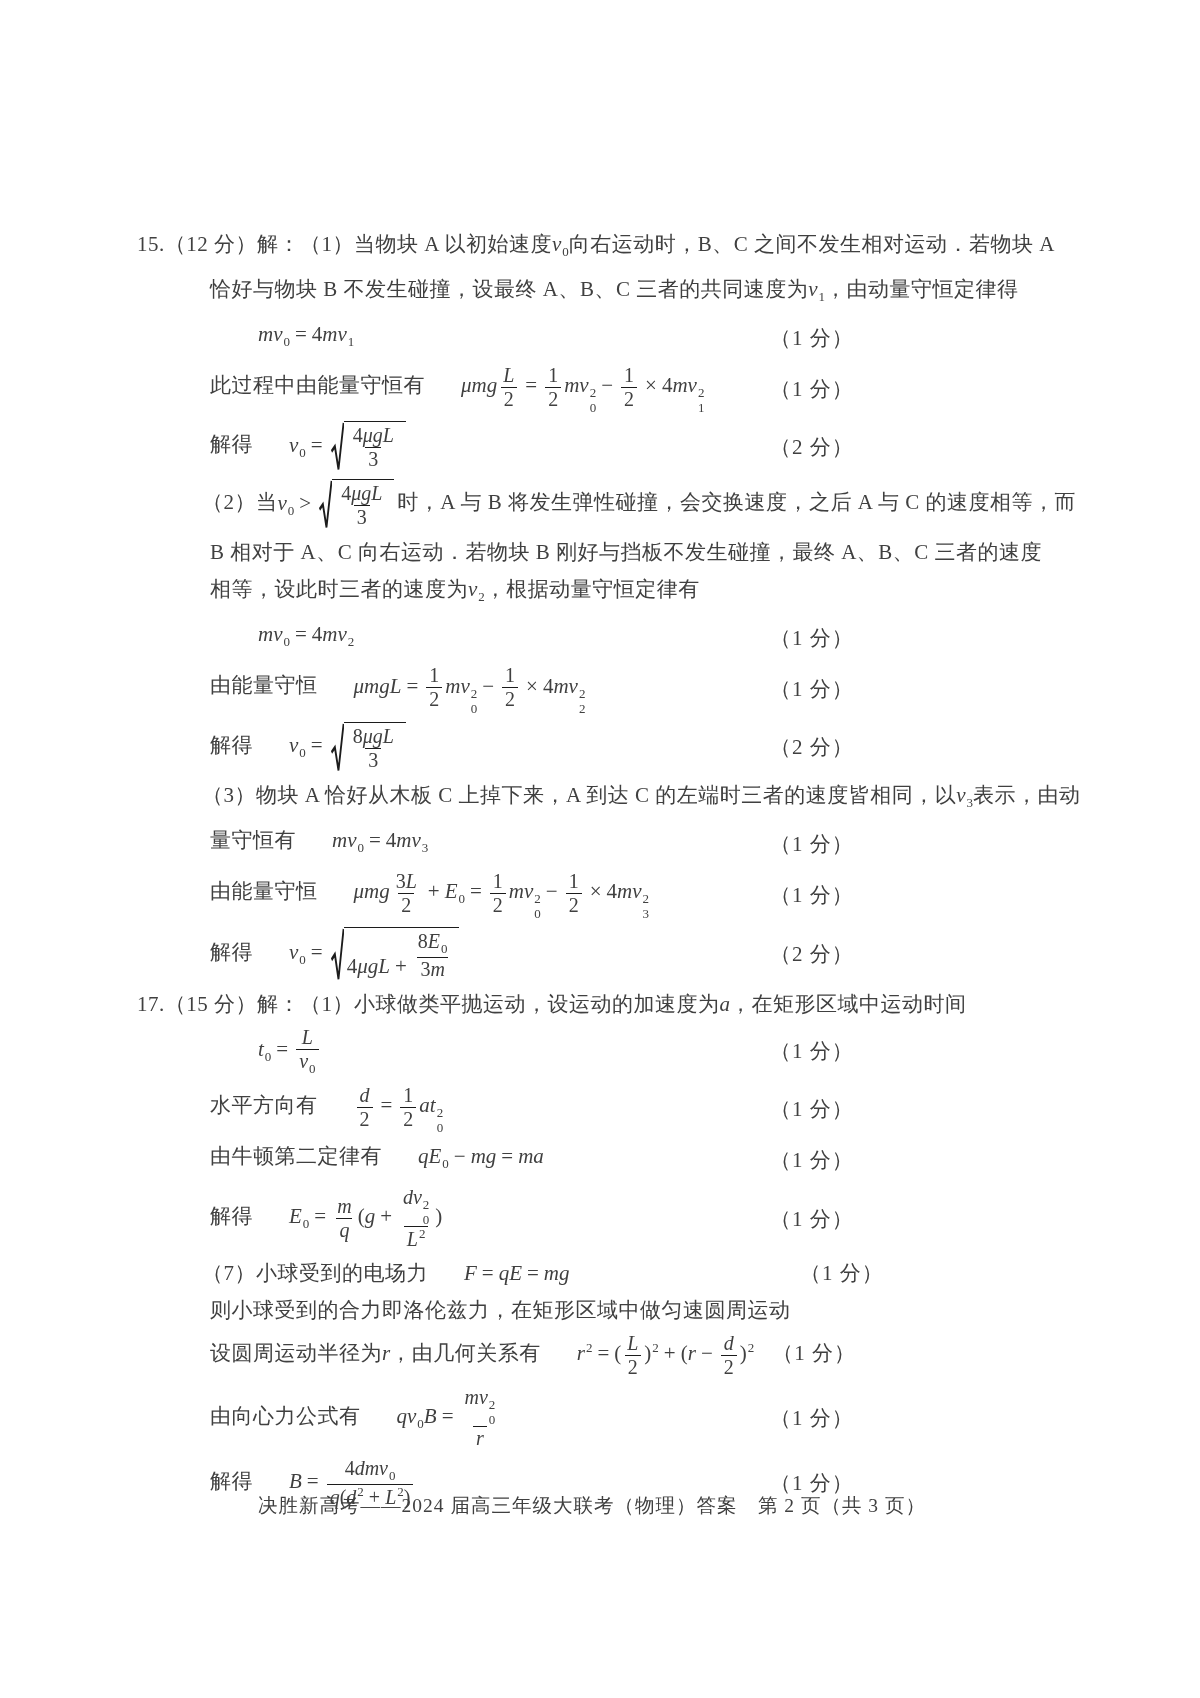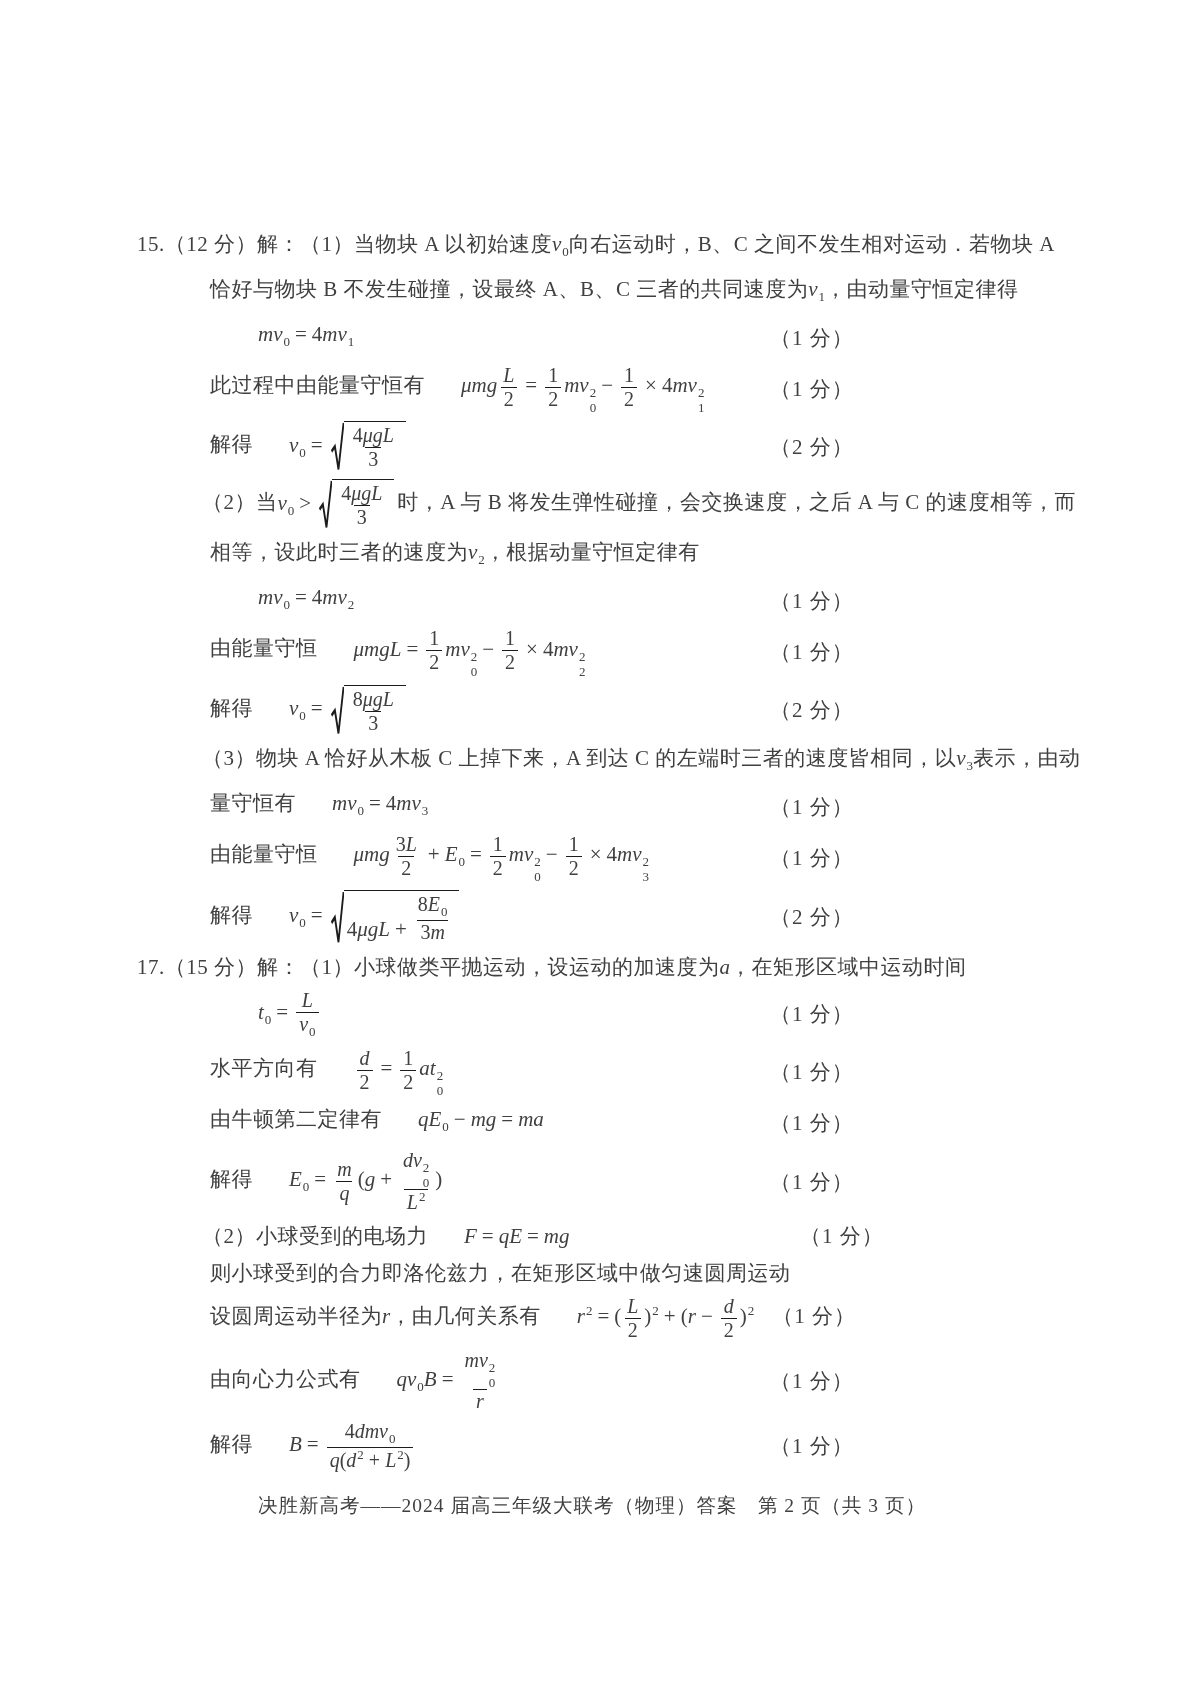--- a/index.html
+++ b/index.html
@@ -78,20 +78,21 @@
             <svg viewBox="0 0 12 26" preserveAspectRatio="none" class="radsvg">
               <path d="M0.5 15.5 L3.6 13 L6.9 24.6 L11.6 1" fill="none" stroke="#1c1c1c" stroke-width="1.7"></path>
             </svg>
             <span class="radbody">
               <span class="frac">
                 <span class="num"><span class="mn">4</span><span class="mi">μ</span><span class="mi">g</span><span class="mi">L</span></span>
                 <span class="den"><span class="mn">3</span></span>
               </span>
             </span>
           </span></span><span class="ct">时，A 与 B 将发生弹性碰撞，会交换速度，之后 A 与 C 的速度相等，而</span></div>
+      <div class="line ind-body"><span class="ct">B 相对于 A、C 向右运动．若物块 B 刚好与挡板不发生碰撞，最终 A、B、C 三者的速度</span></div>
       <div class="line ind-body"><span class="ct">相等，设此时三者的速度为</span><span class="math"><span class="mr"><span class="mi">v</span><span class="ssub">2</span></span></span><span class="ct">，根据动量守恒定律有</span></div>
       <div class="line ind-form"><span class="math"><span class="mi">m</span><span class="mr"><span class="mi">v</span><span class="ssub">0</span></span><span class="mo">=</span><span class="mn">4</span><span class="mi">m</span><span class="mr"><span class="mi">v</span><span class="ssub">2</span></span></span><span class="score">（1 分）</span></div>
       <div class="line ind-body"><span class="ct">由能量守恒</span><span class="gap"></span><span class="math"><span class="mi">μ</span><span class="mi">m</span><span class="mi">g</span><span class="mi">L</span><span class="mo">=</span><span class="frac">
             <span class="num"><span class="mn">1</span></span>
             <span class="den"><span class="mn">2</span></span>
           </span><span class="mi">m</span><span class="mr"><span class="mi">v</span><span class="stk">
               <span class="stp">2</span>
               <span class="stb">0</span>
             </span></span><span class="mo">−</span><span class="frac">
             <span class="num"><span class="mn">1</span></span>
@@ -164,21 +165,21 @@
       <div class="line ind-body"><span class="ct">解得</span><span class="gap"></span><span class="math"><span class="mr"><span class="mi">E</span><span class="ssub">0</span></span><span class="mo">=</span><span class="frac">
             <span class="num"><span class="mi">m</span></span>
             <span class="den"><span class="mi">q</span></span>
           </span><span class="mn">(</span><span class="mi">g</span><span class="mo">+</span><span class="frac">
             <span class="num"><span class="mi">d</span><span class="mr"><span class="mi">v</span><span class="stk">
                   <span class="stp">2</span>
                   <span class="stb">0</span>
                 </span></span></span>
             <span class="den"><span class="mr"><span class="mi">L</span><span class="ssup">2</span></span></span>
           </span><span class="mn">)</span></span><span class="score">（1 分）</span></div>
-      <div class="line ind-sub"><span class="ct">（2）小球受到的电场力</span><span class="gap"></span><span class="math"><span class="mi">F</span><span class="mo">=</span><span class="mi">q</span><span class="mi">E</span><span class="mo">=</span><span class="mi">m</span><span class="mi">g</span></span><span class="score">（1 分）</span></div>
+      <div class="line ind-sub"><span class="ct">（7）小球受到的电场力</span><span class="gap"></span><span class="math"><span class="mi">F</span><span class="mo">=</span><span class="mi">q</span><span class="mi">E</span><span class="mo">=</span><span class="mi">m</span><span class="mi">g</span></span><span class="score">（1 分）</span></div>
       <div class="line ind-body"><span class="ct">则小球受到的合力即洛伦兹力，在矩形区域中做匀速圆周运动</span></div>
       <div class="line ind-body"><span class="ct">设圆周运动半径为</span><span class="math"><span class="mi">r</span></span><span class="ct">，由几何关系有</span><span class="gap"></span><span class="math"><span class="mr"><span class="mi">r</span><span class="ssup">2</span></span><span class="mo">=</span><span class="mn">(</span><span class="frac">
             <span class="num"><span class="mi">L</span></span>
             <span class="den"><span class="mn">2</span></span>
           </span><span class="mr"><span class="mn">)</span><span class="ssup">2</span></span><span class="mo">+</span><span class="mn">(</span><span class="mi">r</span><span class="mo">−</span><span class="frac">
             <span class="num"><span class="mi">d</span></span>
             <span class="den"><span class="mn">2</span></span>
           </span><span class="mr"><span class="mn">)</span><span class="ssup">2</span></span></span><span class="score inline">（1 分）</span></div>
       <div class="line ind-body"><span class="ct">由向心力公式有</span><span class="gap"></span><span class="math"><span class="mi">q</span><span class="mr"><span class="mi">v</span><span class="ssub">0</span></span><span class="mi">B</span><span class="mo">=</span><span class="frac">
             <span class="num"><span class="mi">m</span><span class="mr"><span class="mi">v</span><span class="stk">

